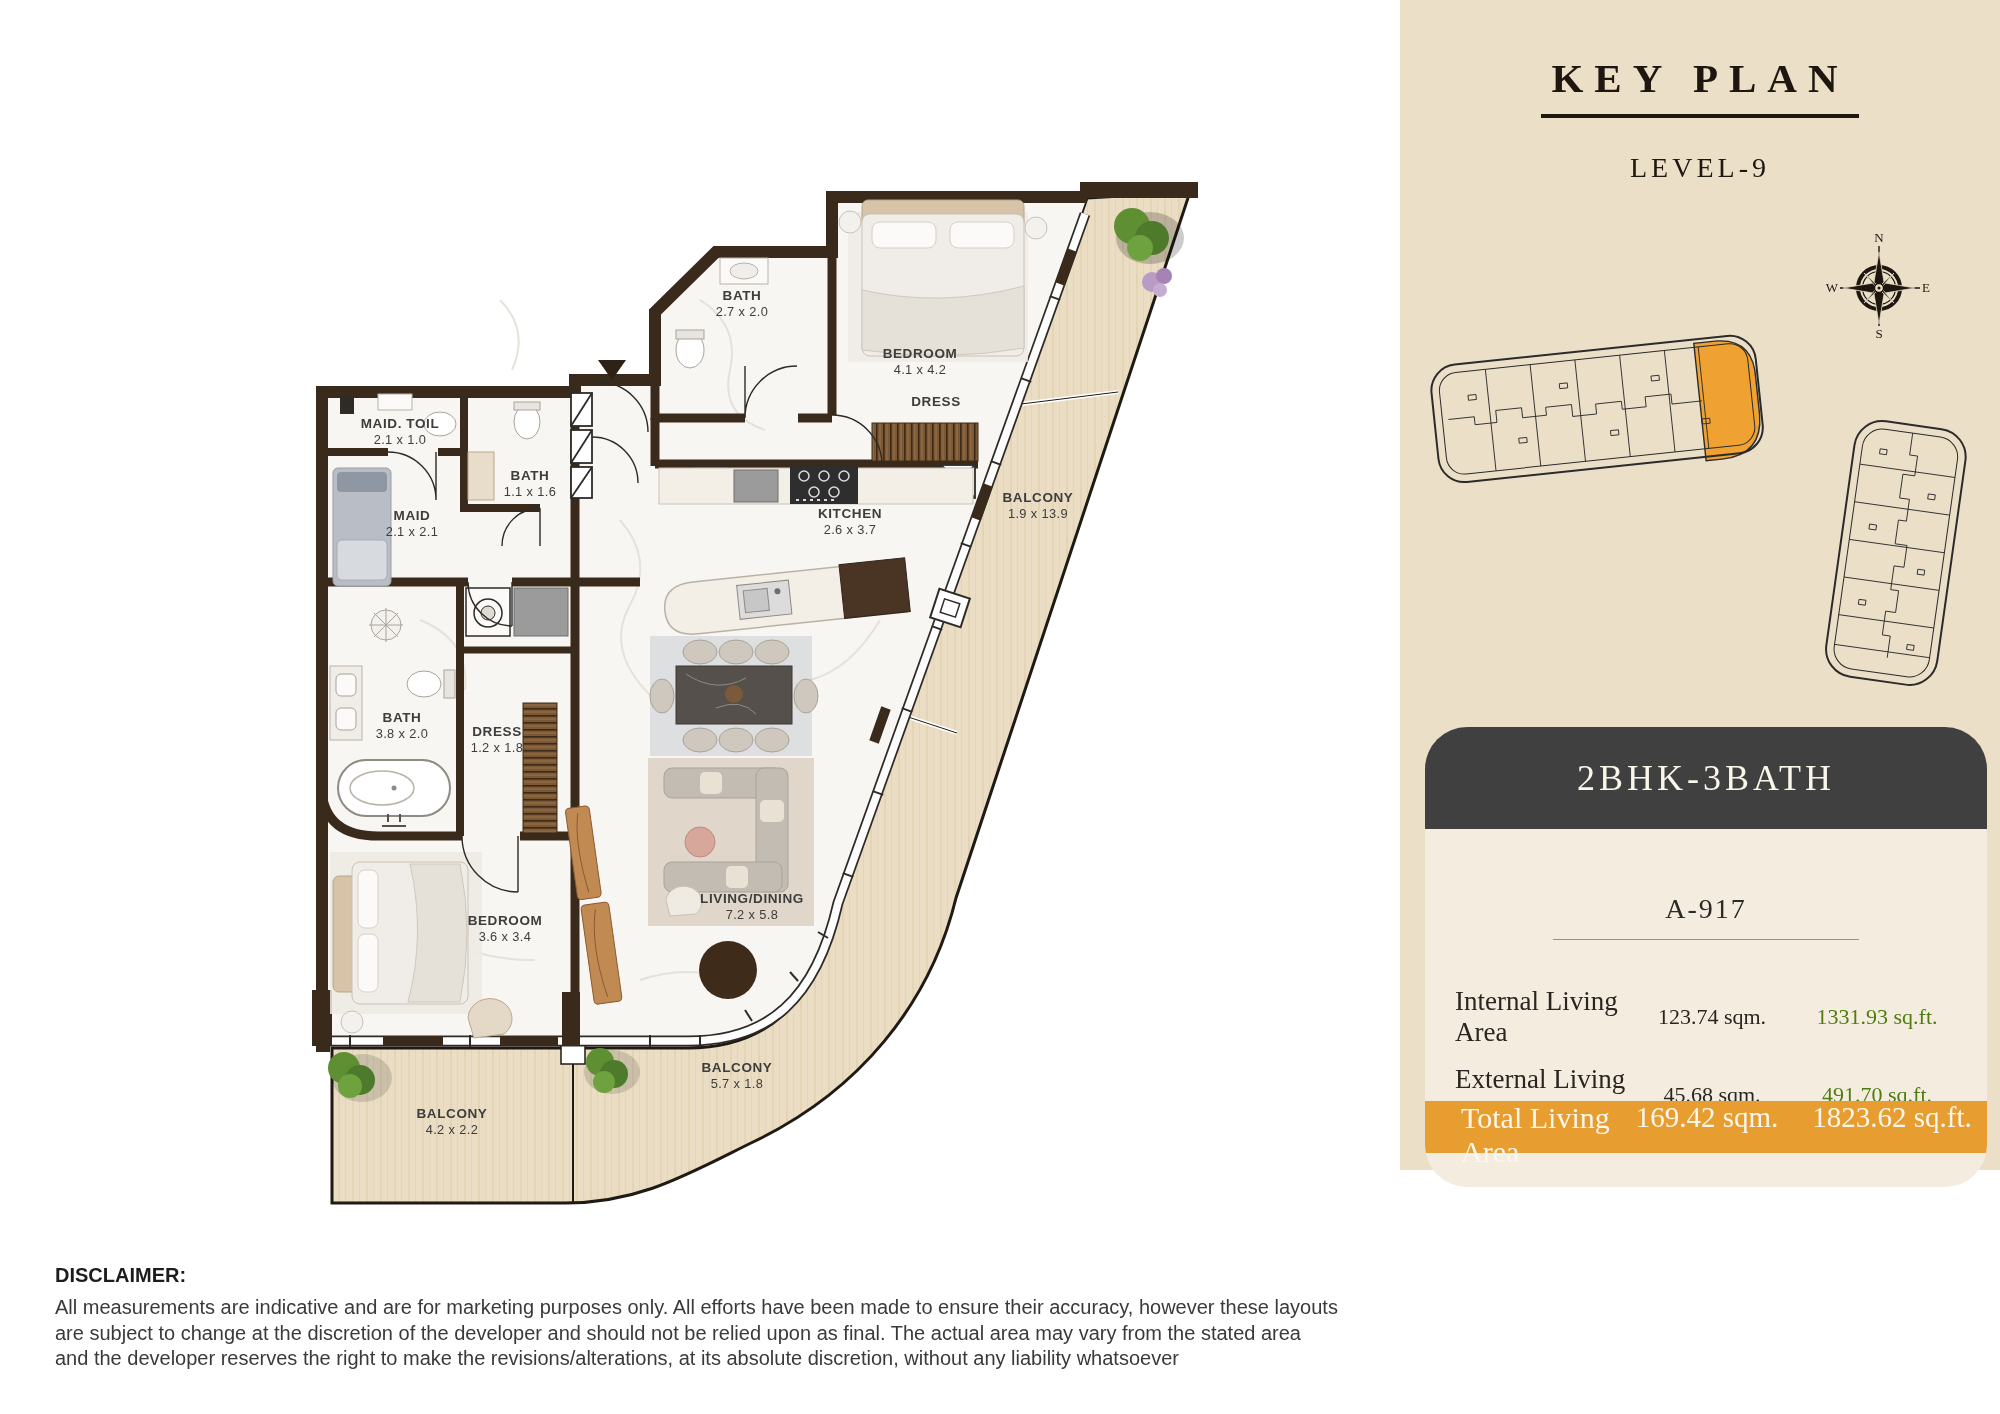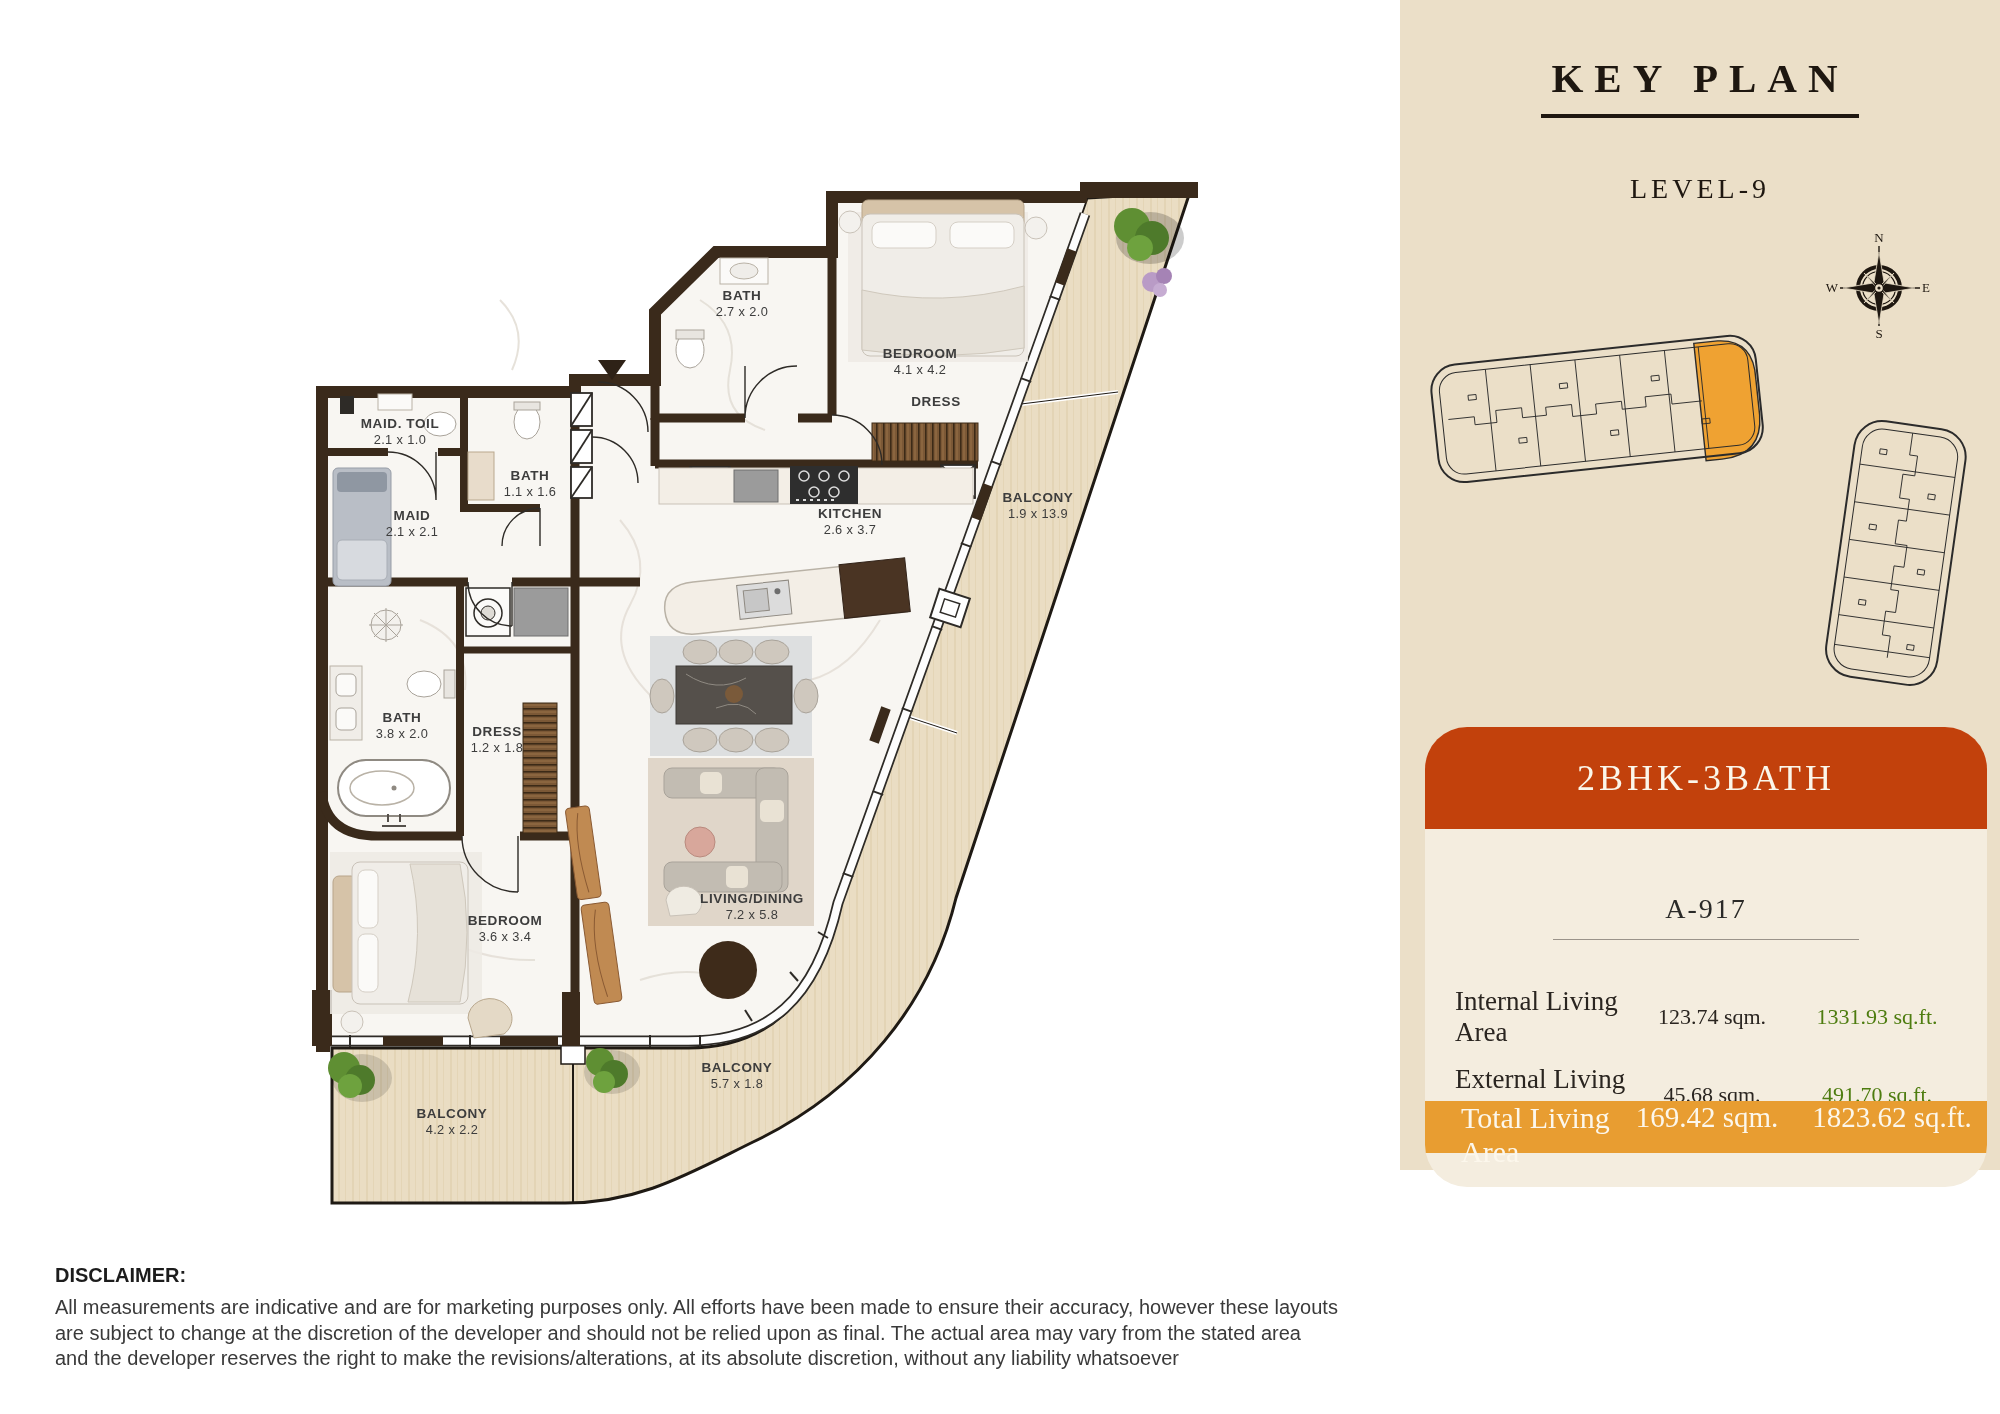--- a/index.html
+++ b/index.html
@@ -5,28 +5,28 @@
   html,body{margin:0;padding:0;background:#888;}
   .stage{position:relative;width:2000px;height:1414px;background:#FFFFFF;overflow:hidden;
          font-family:"Liberation Sans", sans-serif;}
   .plan-svg{position:absolute;left:0;top:0;}
   
   .panel{position:absolute;left:1400px;top:0;width:600px;height:1170px;background:#EBDFC8;}
   .kp-title{position:absolute;left:0;top:54px;width:100%;text-align:center;}
   .kp-title span{display:inline-block;font-family:"Liberation Serif", serif;font-weight:700;
       font-size:41px;letter-spacing:11px;color:#1E1710;border-bottom:4px solid #1E1710;
       padding:0 10px 12px 10px;}
-  .kp-level{position:absolute;left:0;top:173px;width:100%;text-align:center;
+  .kp-level{position:absolute;left:0;top:152px;width:100%;text-align:center;
       font-family:"Liberation Serif", serif;font-size:28px;letter-spacing:4px;color:#1E1710;}
   .compass{position:absolute;left:424px;top:230px;}
   .keyplan-svg{position:absolute;left:0;top:315px;}
   
   .card{position:absolute;left:25px;top:727px;width:562px;height:460px;background:#F4EDDF;
         border-radius:42px;overflow:hidden;}
-  .card-header{height:102px;background:#c2410c;display:flex;align-items:center;justify-content:center;}
+  .card-header{height:102px;background:#404040;display:flex;align-items:center;justify-content:center;}
   .card-header span{font-family:"Liberation Serif", serif;font-size:36px;letter-spacing:4px;color:#FBF6EA;}
   .unit-no{margin-top:64px;text-align:center;font-family:"Liberation Serif", serif;
         font-size:28px;letter-spacing:2px;color:#2A2A28;}
   .unit-rule{width:306px;margin:14px auto 0 auto;border-top:1px solid #9A938A;height:0;}
   .rows{margin-top:46px;}
   .row{display:flex;align-items:center;padding:0 30px;margin-bottom:16px;}
   .row .lbl{flex:1;font-family:"Liberation Serif", serif;font-size:27px;color:#2A2520;}
   .row .sqm{width:170px;text-align:center;font-family:"Liberation Serif", serif;font-size:22px;color:#2A2520;}
   .row .sqft{width:160px;text-align:center;font-family:"Liberation Serif", serif;font-size:22px;color:#4d7c0f;}
   .total-bar{position:absolute;left:0;right:0;top:374px;height:52px;background:#E89D31;

